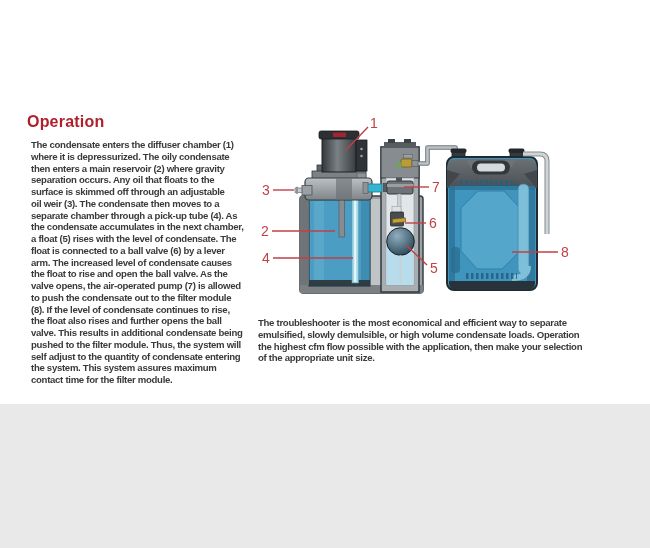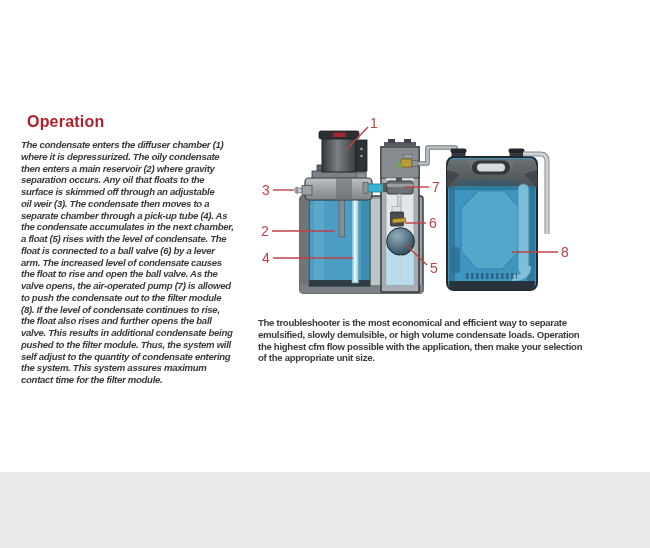--- a/index.html
+++ b/index.html
@@ -1,28 +1,28 @@
 <!DOCTYPE html>
 <html><head>
 <meta charset="utf-8">
 <style>
   html,body{margin:0;padding:0;background:#e9e9e9;}
   #canvas{
-    position:relative;width:650px;height:472px;background:#ffffff;
+    position:relative;width:650px;height:404px;background:#ffffff;
     font-family:"Liberation Sans",sans-serif;overflow:hidden;margin:0 auto;
   }
   .title{
     position:absolute;left:27px;top:113px;
     font-size:16px;font-weight:bold;letter-spacing:.2px;color:#b01f2b;
   }
   .body-text{
     position:absolute;color:#3a3a3c;font-weight:bold;
     font-size:9.6px;line-height:11.75px;letter-spacing:-.3px;white-space:pre;
   }
-  #op-body{left:21px;top:139px;font-style:italic;}
+  #op-body{left:31px;top:139px;}
   #caption-body{left:258px;top:317px;}
   #diagram{position:absolute;left:255px;top:105px;width:340px;height:215px;}
   .callout-num{font-size:14px;fill:#c04146;font-family:"Liberation Sans",sans-serif;}
   .leader{stroke:#c04146;stroke-width:1.4;fill:none;}
 </style>
 </head>
 <body>
 
 <div id="canvas">
 

